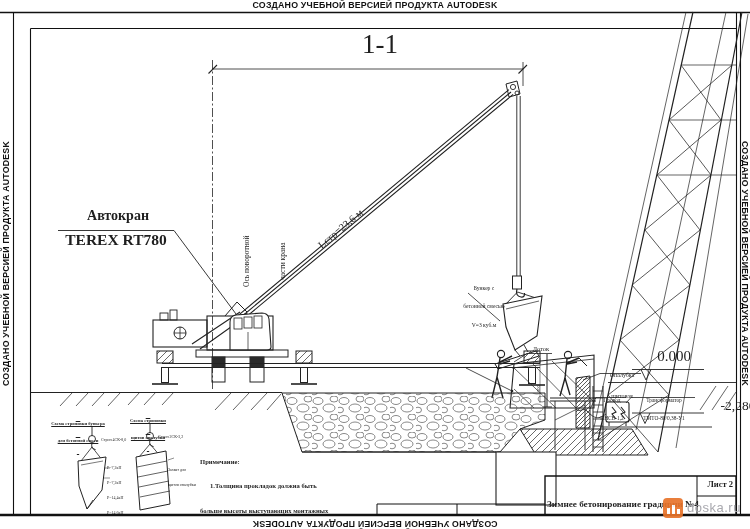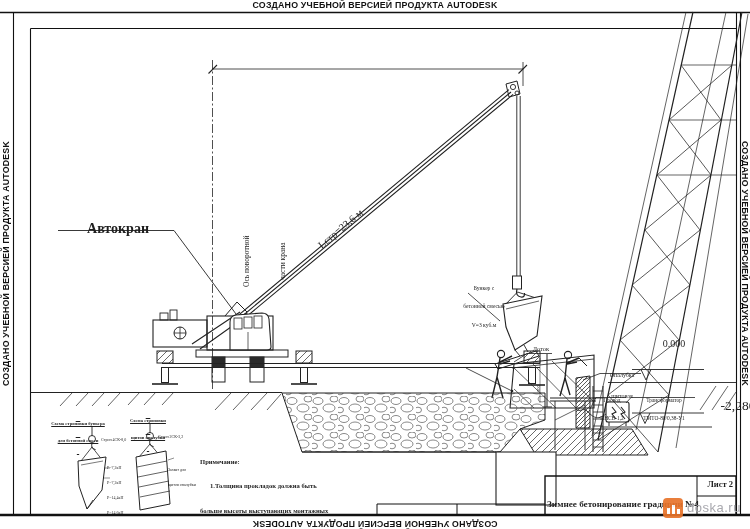--- a/index.html
+++ b/index.html
@@ -222,39 +222,41 @@
       <path d="M545,476 H736 V515 H545 Z" stroke-width="1.4"></path>
       <path d="M697,476 V515 M697,496 H736" stroke-width="1"></path>
     </g>
   </svg>
 
   <div class="stamp stamp-top">СОЗДАНО УЧЕБНОЙ ВЕРСИЕЙ ПРОДУКТА AUTODESK</div>
   <div class="stamp stamp-bottom">СОЗДАНО УЧЕБНОЙ ВЕРСИЕЙ ПРОДУКТА AUTODESK</div>
   <div class="stamp stamp-left">СОЗДАНО УЧЕБНОЙ ВЕРСИЕЙ ПРОДУКТА AUTODESK</div>
   <div class="stamp stamp-right">СОЗДАНО УЧЕБНОЙ ВЕРСИЕЙ ПРОДУКТА AUTODESK</div>
 
-
-  <div class="lbl c" style="left:62px;top:221px;width:112px;font-size:14px;font-weight:700;">Автокран</div>
+  <div class="lbl c" style="left:340px;top:29px;width:80px;font-size:27px;">1-1</div>
+
+  <div class="lbl c" style="left:62px;top:208px;width:112px;font-size:14px;font-weight:700;">Автокран</div>
+  <div class="lbl c" style="left:56px;top:231px;width:120px;font-size:15.5px;font-weight:700;">TEREX RT780</div>
   <div class="lbl axis-label" style="left:217px;top:210px;width:26px;height:102px;">
     <div>Ось поворотной</div>
     <div>части крана</div>
   </div>
   <div class="lbl boom-label" style="left:316px;top:242px;">Lстр=23,6 м</div>
 
   <div class="lbl c" style="left:452px;top:272px;width:64px;font-size:5.6px;">
     <div>Бункер с</div>
     <div>бетонной смесью</div>
     <div>V=3 куб.м</div>
   </div>
   <div class="lbl c" style="left:527px;top:345px;width:28px;font-size:6.4px;">Лоток</div>
   <div class="lbl c" style="left:601px;top:359px;width:42px;font-size:6px;">
     <div>Опалубка</div>
     <div>щитовая</div>
   </div>
-  <div class="lbl c" style="left:645px;top:338px;width:58px;font-size:10px;">0.000</div>
+  <div class="lbl c" style="left:645px;top:348px;width:58px;font-size:15px;">0.000</div>
   <div class="lbl c" style="left:596px;top:385px;width:32px;font-size:5.4px;">
     <div>Провод</div>
     <div>ПНСВ-1,2</div>
   </div>
   <div class="lbl c" style="left:631px;top:385px;width:66px;font-size:5.4px;">
     <div>Трансформатор</div>
     <div>ТМТО-80/0,38-У1</div>
   </div>
   <div class="lbl c" style="left:674px;top:398px;width:60px;font-size:13.5px;padding-left:34px;">-2,280</div>
   <div class="lbl rot90" style="left:536px;top:392px;font-size:4.5px;">300</div>

